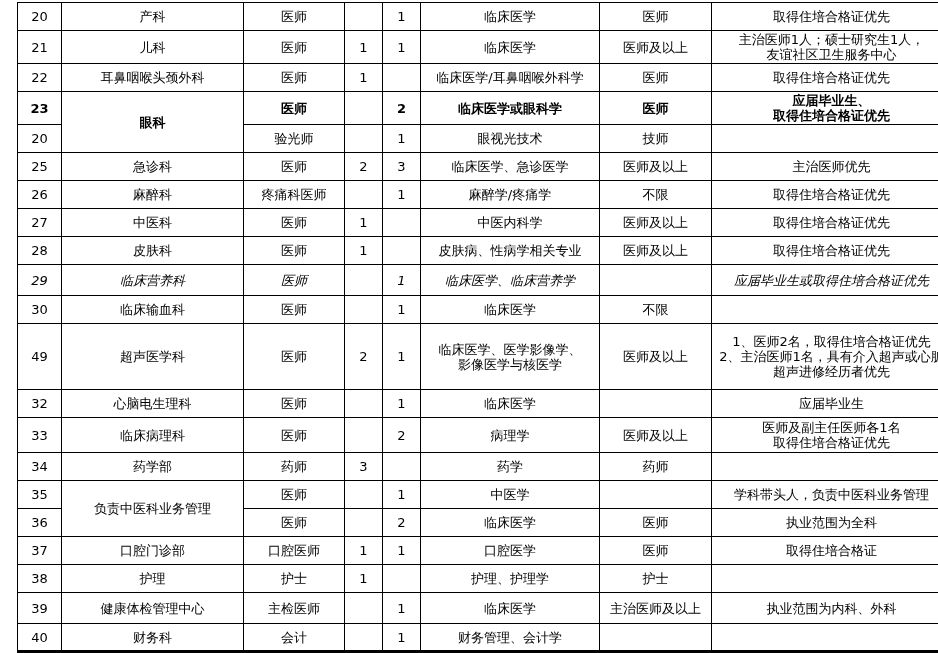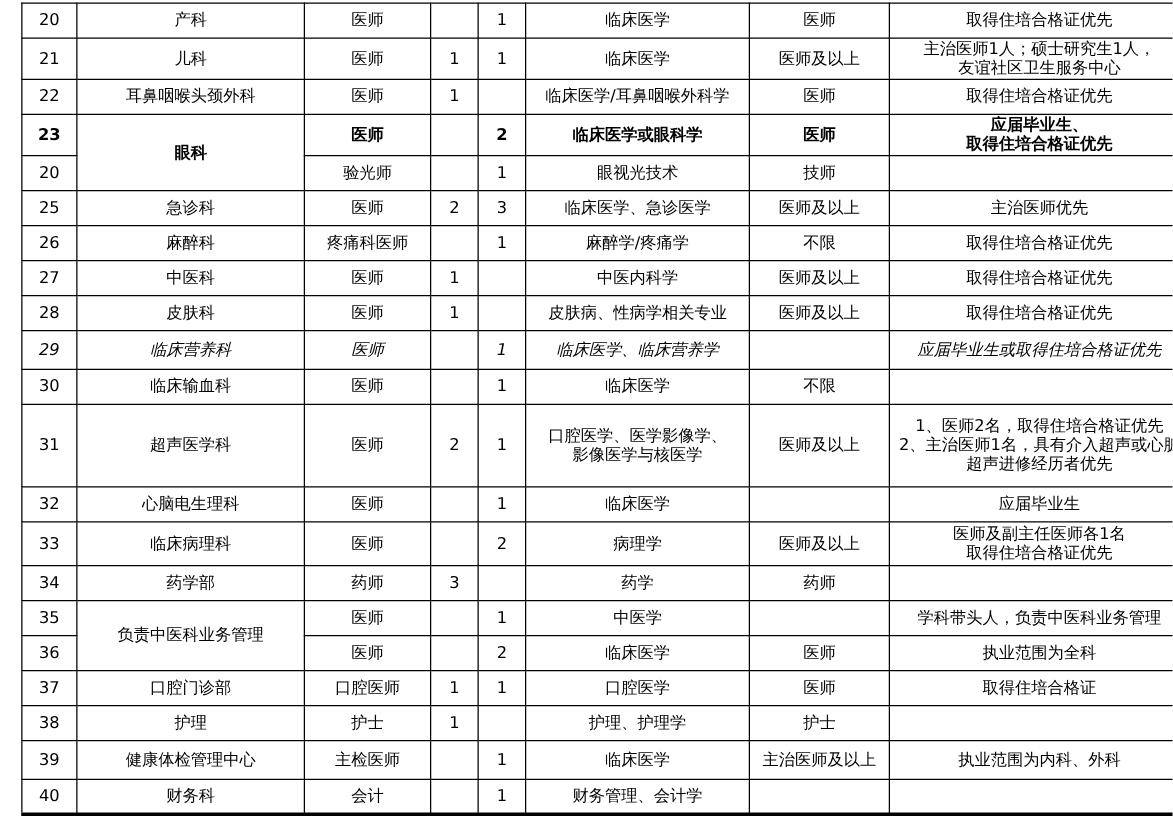--- a/index.html
+++ b/index.html
@@ -175,26 +175,26 @@
           <td>30</td>
           <td>临床输血科</td>
           <td>医师</td>
           <td></td>
           <td>1</td>
           <td>临床医学</td>
           <td>不限</td>
           <td></td>
         </tr>
         <tr>
-          <td>31</td>
+          <td>49</td>
           <td>超声医学科</td>
           <td>医师</td>
           <td>2</td>
           <td>1</td>
-          <td>口腔医学、医学影像学、
+          <td>临床医学、医学影像学、
 影像医学与核医学</td>
           <td>医师及以上</td>
           <td class="left">1、医师2名，取得住培合格证优先
 2、主治医师1名，具有介入超声或心脏超声进修经历者优先</td>
         </tr>
         <tr>
           <td>32</td>
           <td>心脑电生理科</td>
           <td>医师</td>
           <td></td>

